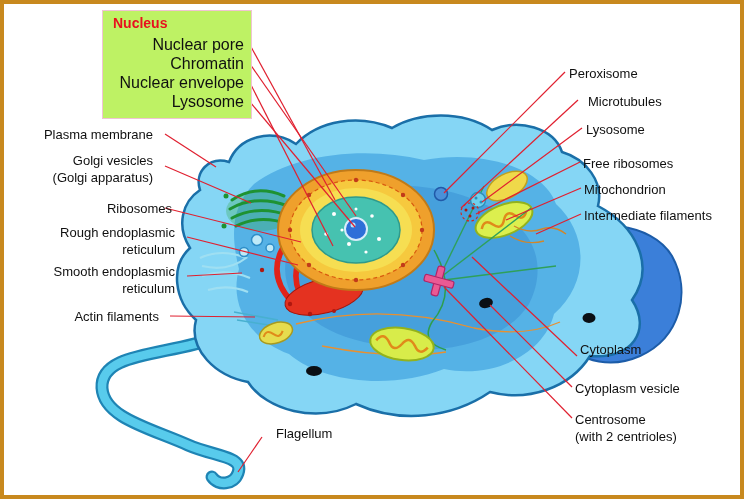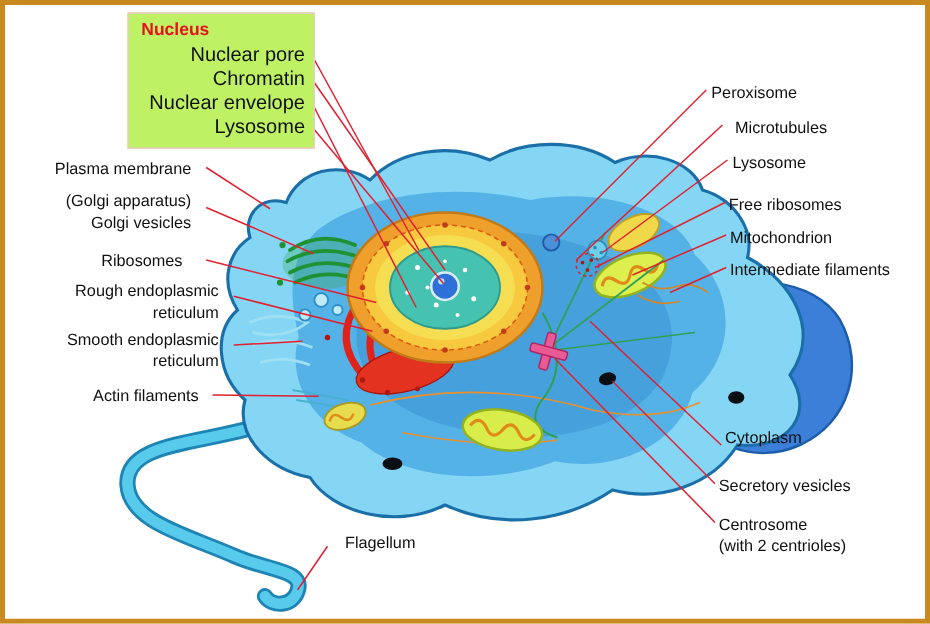--- a/index.html
+++ b/index.html
@@ -228,42 +228,42 @@
     <div class="nucleus-box">
       <div class="nucleus-heading">Nucleus</div>
       <div class="nb-item">Nuclear pore</div>
       <div class="nb-item">Chromatin</div>
       <div class="nb-item">Nuclear envelope</div>
       <div class="nb-item">Lysosome</div>
     </div>
 
     <div class="lbl left-lbl" style="right:587px;top:122px;">Plasma membrane</div>
     <div class="lbl left-lbl" style="right:587px;top:148px;">
+      <span class="line">Golgi vesicles</span>
       <span class="line">(Golgi apparatus)</span>
-      <span class="line">Golgi vesicles</span>
-    </div>
-    <div class="lbl left-lbl" style="right:594px;top:196px;">Ribosomes</div>
+    </div>
+    <div class="lbl left-lbl" style="right:568px;top:196px;">Ribosomes</div>
     <div class="lbl left-lbl" style="right:565px;top:220px;">
       <span class="line">Rough endoplasmic</span>
       <span class="line">reticulum</span>
     </div>
     <div class="lbl left-lbl" style="right:565px;top:259px;">
       <span class="line">Smooth endoplasmic</span>
       <span class="line">reticulum</span>
     </div>
     <div class="lbl left-lbl" style="right:581px;top:304px;margin-left:28px;">Actin filaments</div>
     <div class="lbl" style="left:272px;top:421px;">Flagellum</div>
 
     <div class="lbl" style="left:565px;top:61px;">Peroxisome</div>
     <div class="lbl" style="left:550px;top:89px;margin-left:34px;">Microtubules</div>
     <div class="lbl" style="left:582px;top:117px;">Lysosome</div>
     <div class="lbl" style="left:579px;top:151px;">Free ribosomes</div>
     <div class="lbl" style="left:580px;top:177px;">Mitochondrion</div>
     <div class="lbl" style="left:580px;top:203px;">Intermediate filaments</div>
     <div class="lbl" style="left:576px;top:337px;">Cytoplasm</div>
-    <div class="lbl" style="left:571px;top:376px;">Secretory vesicles</div>
+    <div class="lbl" style="left:571px;top:376px;">Cytoplasm vesicle</div>
     <div class="lbl" style="left:571px;top:407px;">
       <span class="line">Centrosome</span>
       <span class="line">(with 2 centrioles)</span>
     </div>
 
   </div>
 </div>
 
 </body></html>

